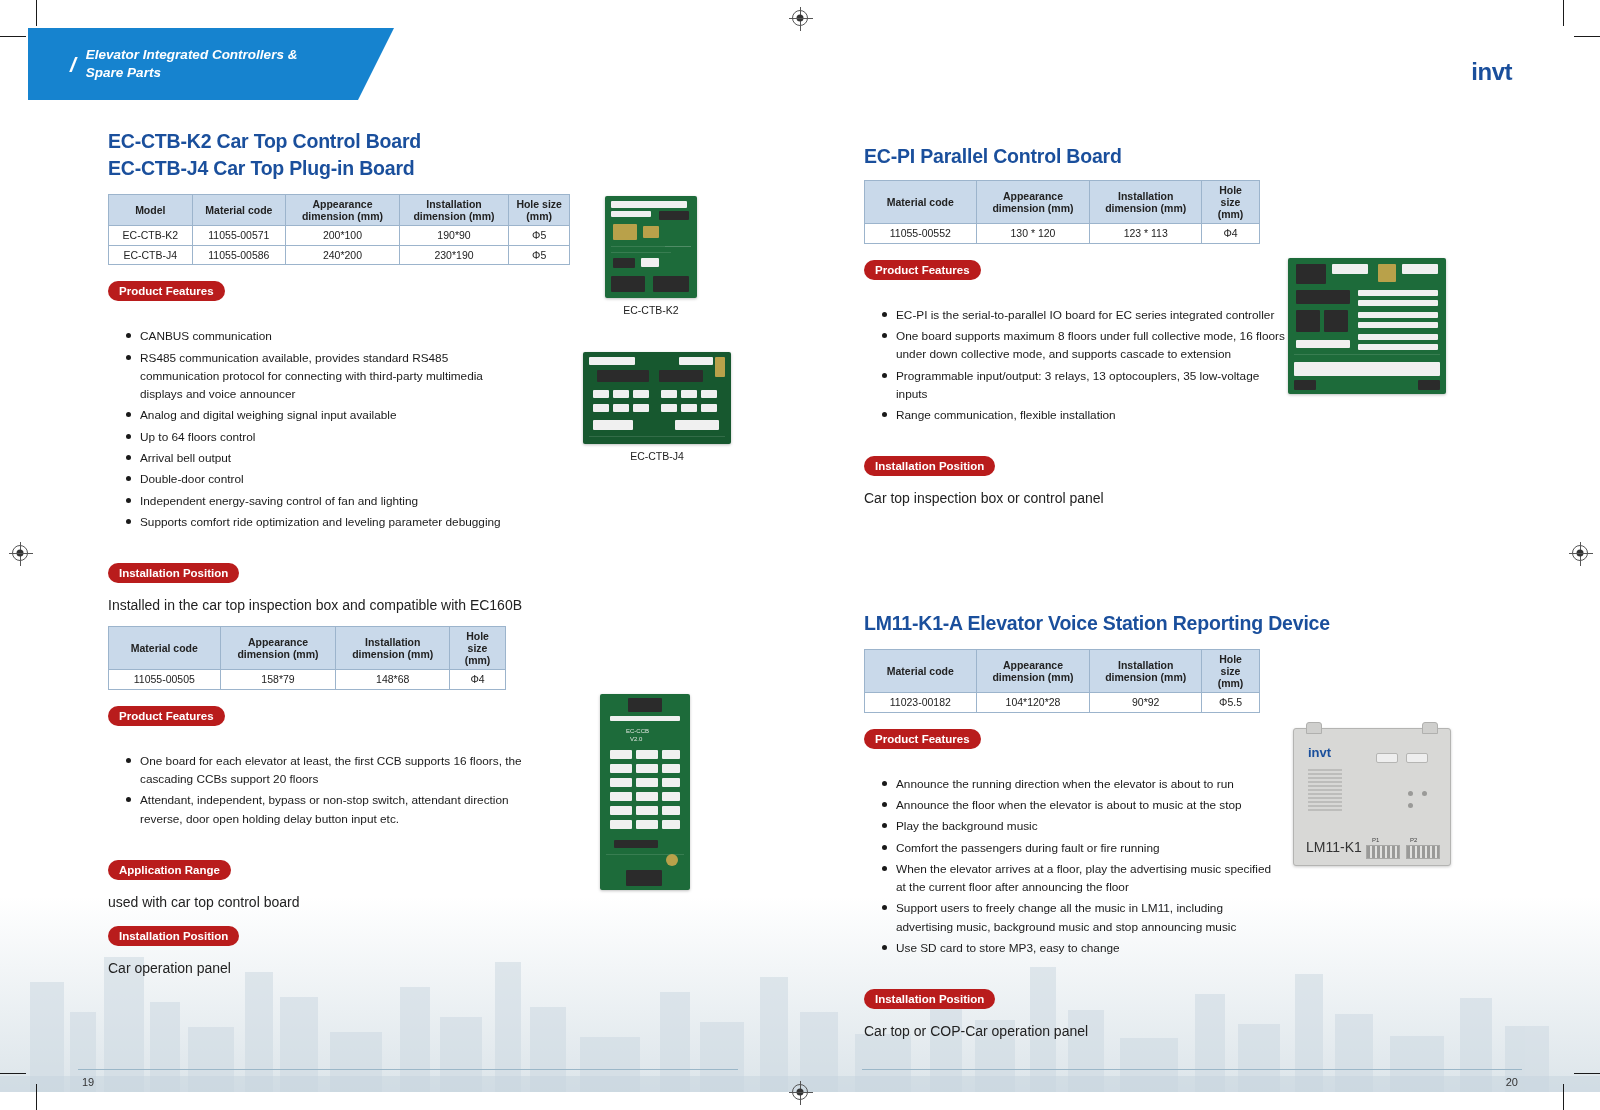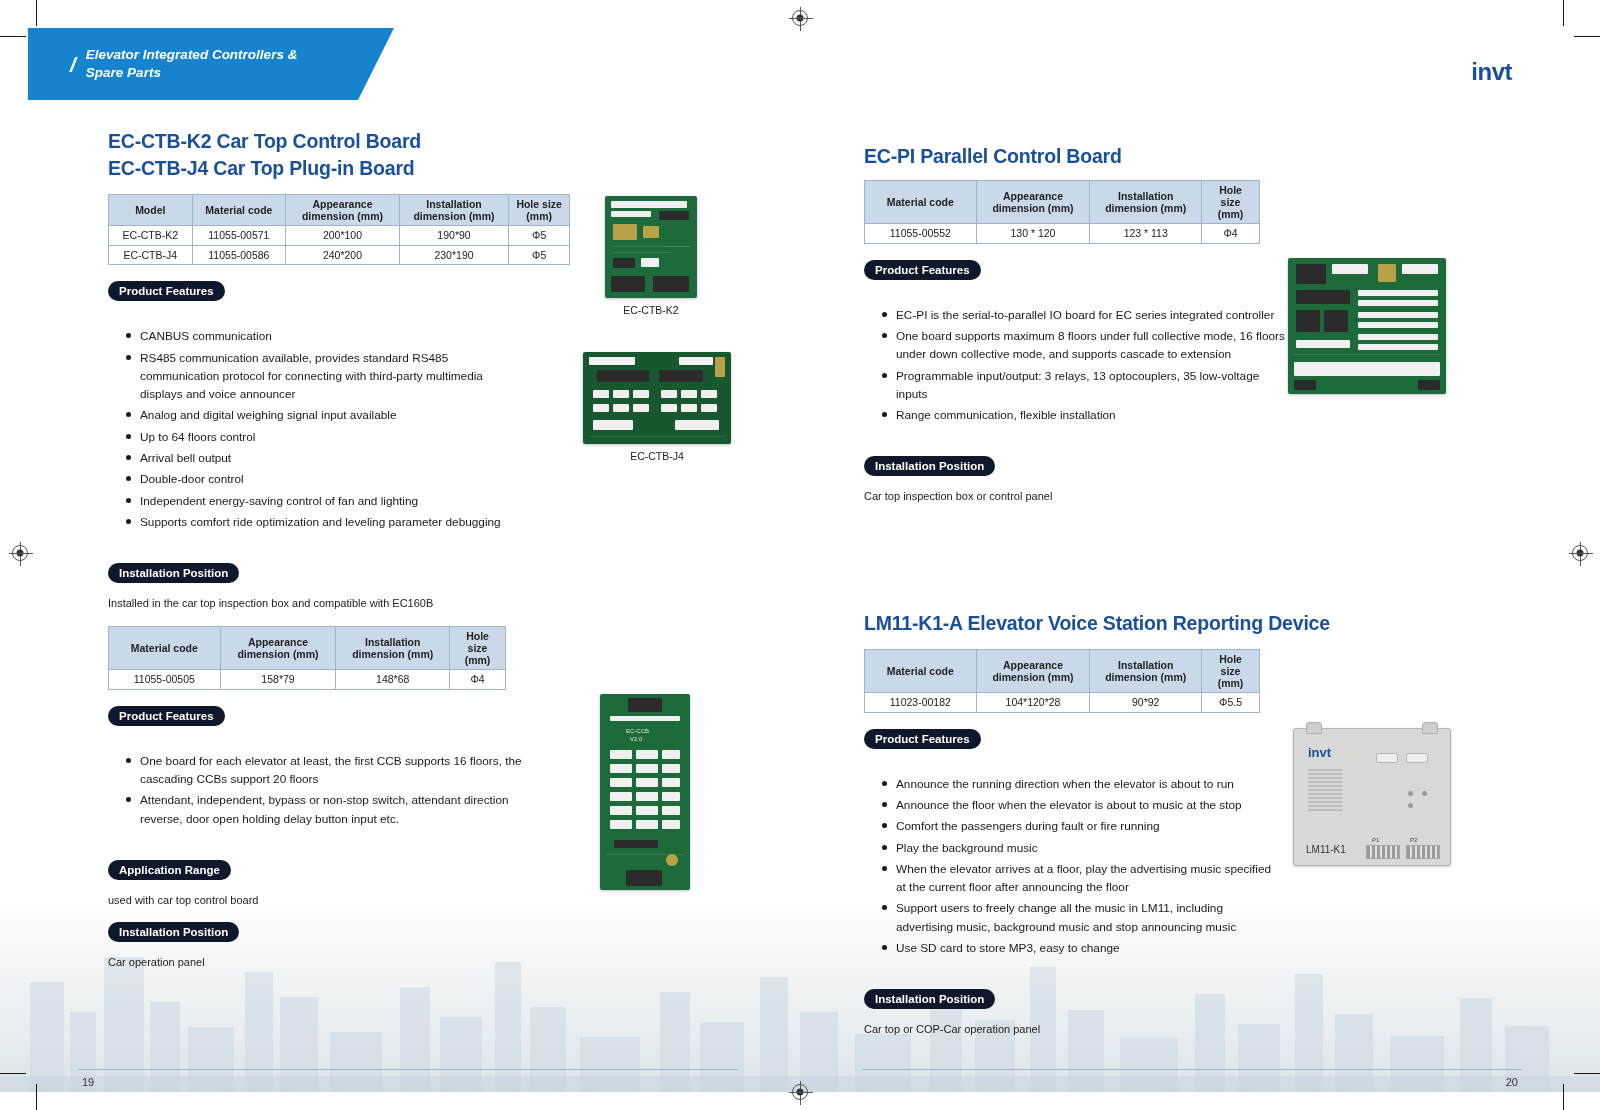--- a/index.html
+++ b/index.html
@@ -81,39 +81,39 @@
     background: #c9d9ea; border: 1px solid #9cb4cc;
     font-weight: bold; padding: 3px 6px; text-align: center; line-height: 1.15;
   }
   table.spec td {
     border: 1px solid #9cb4cc; padding: 3px 6px; text-align: center;
     background: #fff; line-height: 1.2;
   }
 
   
   .pill {
-    display: inline-block; background: #0f172a; color: #fff;
+    display: inline-block; background: #b91c1c; color: #fff;
     font-size: 11.5px; font-weight: bold; padding: 4px 11px;
     border-radius: 11px; margin: 16px 0 10px 0;
   }
 
   
   ul.feat {
     list-style: none; margin: 16px; padding: 0;
     font-size: 11.8px; color: #1a1a1a; line-height: 1.55;
   }
   ul.feat li {
     position: relative; padding-left: 16px; margin-bottom: 3px;
   }
   ul.feat li::before {
     content: ""; position: absolute; left: 2px; top: 6px;
     width: 5px; height: 5px; border-radius: 50%; background: #1a1a1a;
   }
   .plain {
-    font-size: 11px; color: #222; margin: 4px 0 0 0;
+    font-size: 14px; color: #222; margin: 4px 0 0 0;
   }
 
   
   .boardwrap { position: absolute; text-align: center; }
   .caption { font-size: 10.5px; color: #222; margin-top: 6px; }
 
   .pcb {
     background: #1d6b3a;
     border-radius: 2px;
     position: relative;
@@ -139,21 +139,21 @@
   }
   .device .grill {
     position: absolute; left: 14px; top: 40px; width: 34px; height: 44px;
     background: repeating-linear-gradient(to bottom,#bdbdbb 0 2px,#d8d8d6 2px 4px);
   }
   .device .invt {
     position: absolute; left: 14px; top: 16px;
     font-size: 13px; font-weight: bold; color: #1a4f9c;
   }
   .device .model {
-    position: absolute; left: 12px; bottom: 10px; font-size: 10px; color: #333;
+    position: absolute; left: 12px; bottom: 10px; font-size: 14px; color: #333;
   }
   .device .conn {
     position: absolute; bottom: 6px; height: 14px;
     background: repeating-linear-gradient(to right,#9a9a98 0 3px,#e2e2e0 3px 5px);
     border: 1px solid #a8a8a6;
   }
   .device .btn {
     position: absolute; width: 22px; height: 10px; background: #eee;
     border: 1px solid #b5b5b3; border-radius: 2px;
   }
@@ -469,22 +469,22 @@
         <td>90*92</td>
         <td>Φ5.5</td>
       </tr>
     </tbody>
   </table>
 
   <div class="pill">Product Features</div>
   <ul class="feat" style="width:400px;">
     <li>Announce the running direction when the elevator is about to run</li>
     <li>Announce the floor when the elevator is about to music at the stop</li>
+    <li>Play the background music</li>
     <li>Comfort the passengers during fault or fire running</li>
-    <li>Play the background music</li>
     <li>When the elevator arrives at a floor, play the advertising music specified at the current floor after announcing the floor</li>
     <li>Support users to freely change all the music in LM11, including advertising music, background music and stop announcing music</li>
     <li>Use SD card to store MP3, easy to change</li>
   </ul>
 
   <div class="pill">Installation Position</div>
   <p class="plain">Car top or COP-Car operation panel</p>
 </div>
 
 <div class="boardwrap" style="left:1293px;top:728px;width:158px;">

